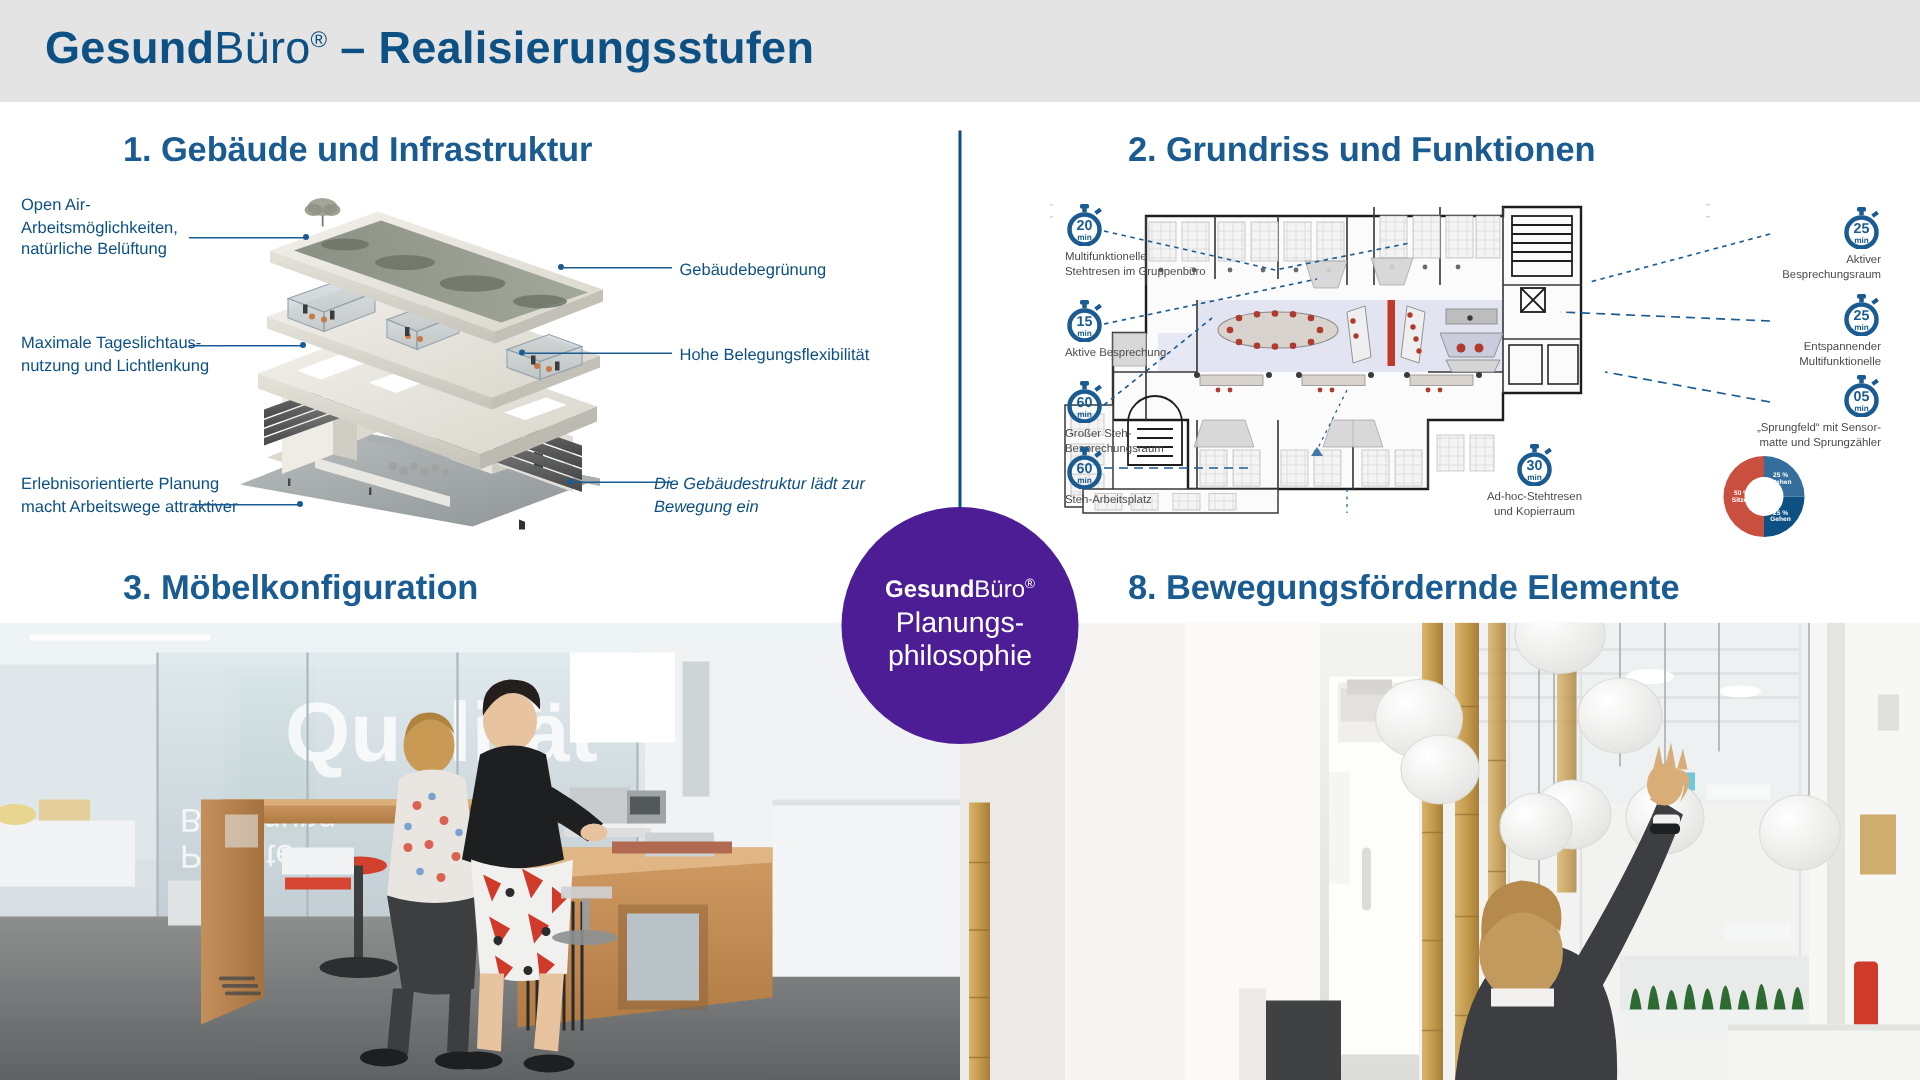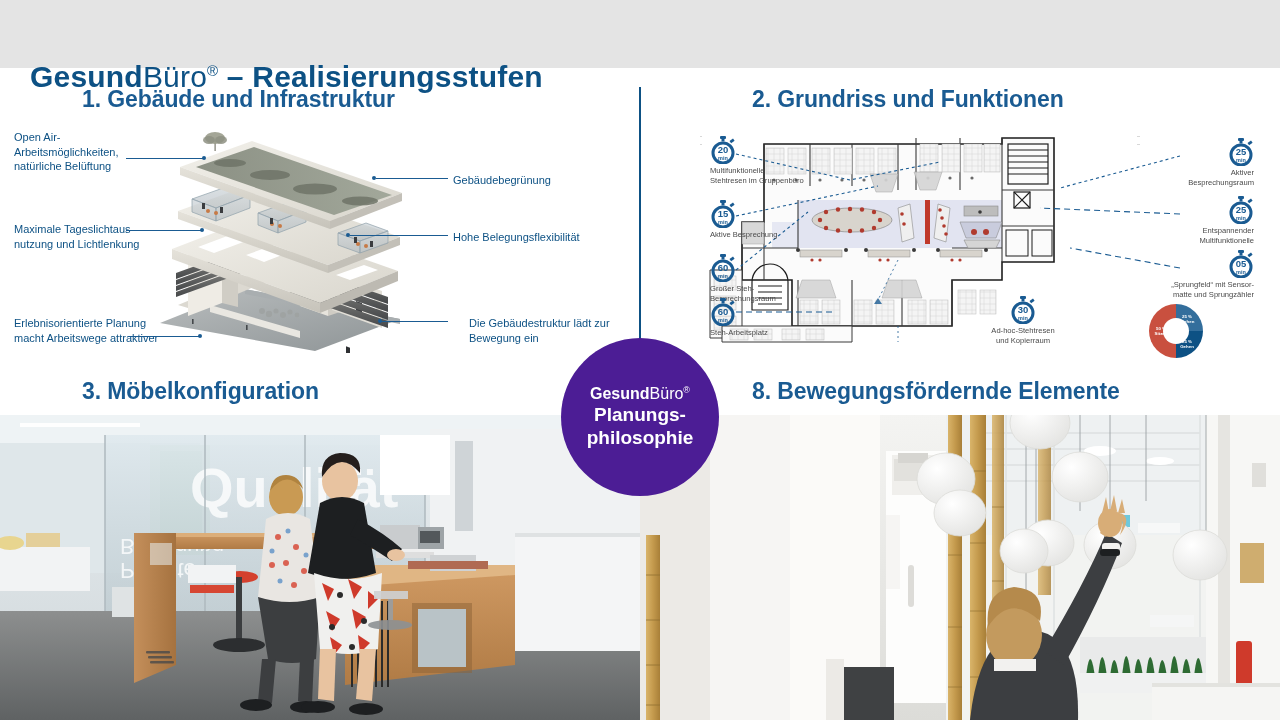--- a/index.html
+++ b/index.html
@@ -12,21 +12,21 @@
   #slide { position: relative; width: 1280px; height: 720px; background: #fff; }
 
   
   .header {
     position: absolute; left: 0; top: 0; width: 1280px; height: 68px;
     background: #e4e4e4;
   }
   .header-title {
     position: absolute; left: 30px; top: 16px;
     font-size: 30px; font-weight: bold; color: #0d5184;
-    letter-spacing: .2px; white-space: nowrap; margin-top: 44px;
+    letter-spacing: .2px; white-space: nowrap;
   }
   .header-title .light { font-weight: normal; }
   .header-title sup { font-size: 15px; vertical-align: super; font-weight: normal; }
 
   
   .panel-title {
     position: absolute; font-size: 23px; font-weight: bold; color: #1a5b92;
     white-space: nowrap; letter-spacing: -.1px;
   }
   #t1 { left: 82px;  top: 86px; }
@@ -80,21 +80,21 @@
   
   .center-circle {
     position: absolute; left: 561px; top: 338px; width: 158px; height: 158px;
     border-radius: 50%; background: #4c1d95; color: #fff;
     display: flex; flex-direction: column; align-items: center; justify-content: center;
     text-align: center; line-height: 1.18; z-index: 40;
   }
   .cc-brand { font-size: 16px; }
   .cc-brand b { font-weight: bold; }
   .cc-brand sup { font-size: 9px; vertical-align: super; }
-  .cc-line { font-size: 19px; font-weight: bold; }
+  .cc-line { font-size: 19px; font-weight: normal; }
 </style>
 </head>
 <body>
 
 <div id="slide">
 
   <div class="header">
     <div class="header-title">
       <span>Gesund</span><span class="light">Büro</span><sup>®</sup><span> – Realisierungsstufen</span>
     </div>
@@ -261,21 +261,21 @@
     <div class="dot" style="left:198px; top:266px;"></div>
 
     <div class="anno" style="left:453px; top:105px; width:170px;">Gebäudebegrünung</div>
     <div class="lead" style="left:376px; top:110px; width:72px;"></div>
     <div class="dot" style="left:372px; top:108px;"></div>
 
     <div class="anno" style="left:453px; top:162px; width:180px;">Hohe Belegungsflexibilität</div>
     <div class="lead" style="left:350px; top:167px; width:98px;"></div>
     <div class="dot" style="left:346px; top:165px;"></div>
 
-    <div class="anno" style="left:469px; top:248px; width:168px;">Die Gebäudestruktur lädt zur
+    <div class="anno" style="left:436px; top:248px; width:168px;font-style:italic;">Die Gebäudestruktur lädt zur
 Bewegung ein</div>
     <div class="lead" style="left:382px; top:253px; width:66px;"></div>
     <div class="dot" style="left:378px; top:251px;"></div>
   </div>
 
   <div id="panel2">
 
     <div class="plan-rule" style="left:60px; top:72px; width:440px;"></div>
     <div class="plan-rule" style="left:60px; top:80px; width:440px;"></div>
 

